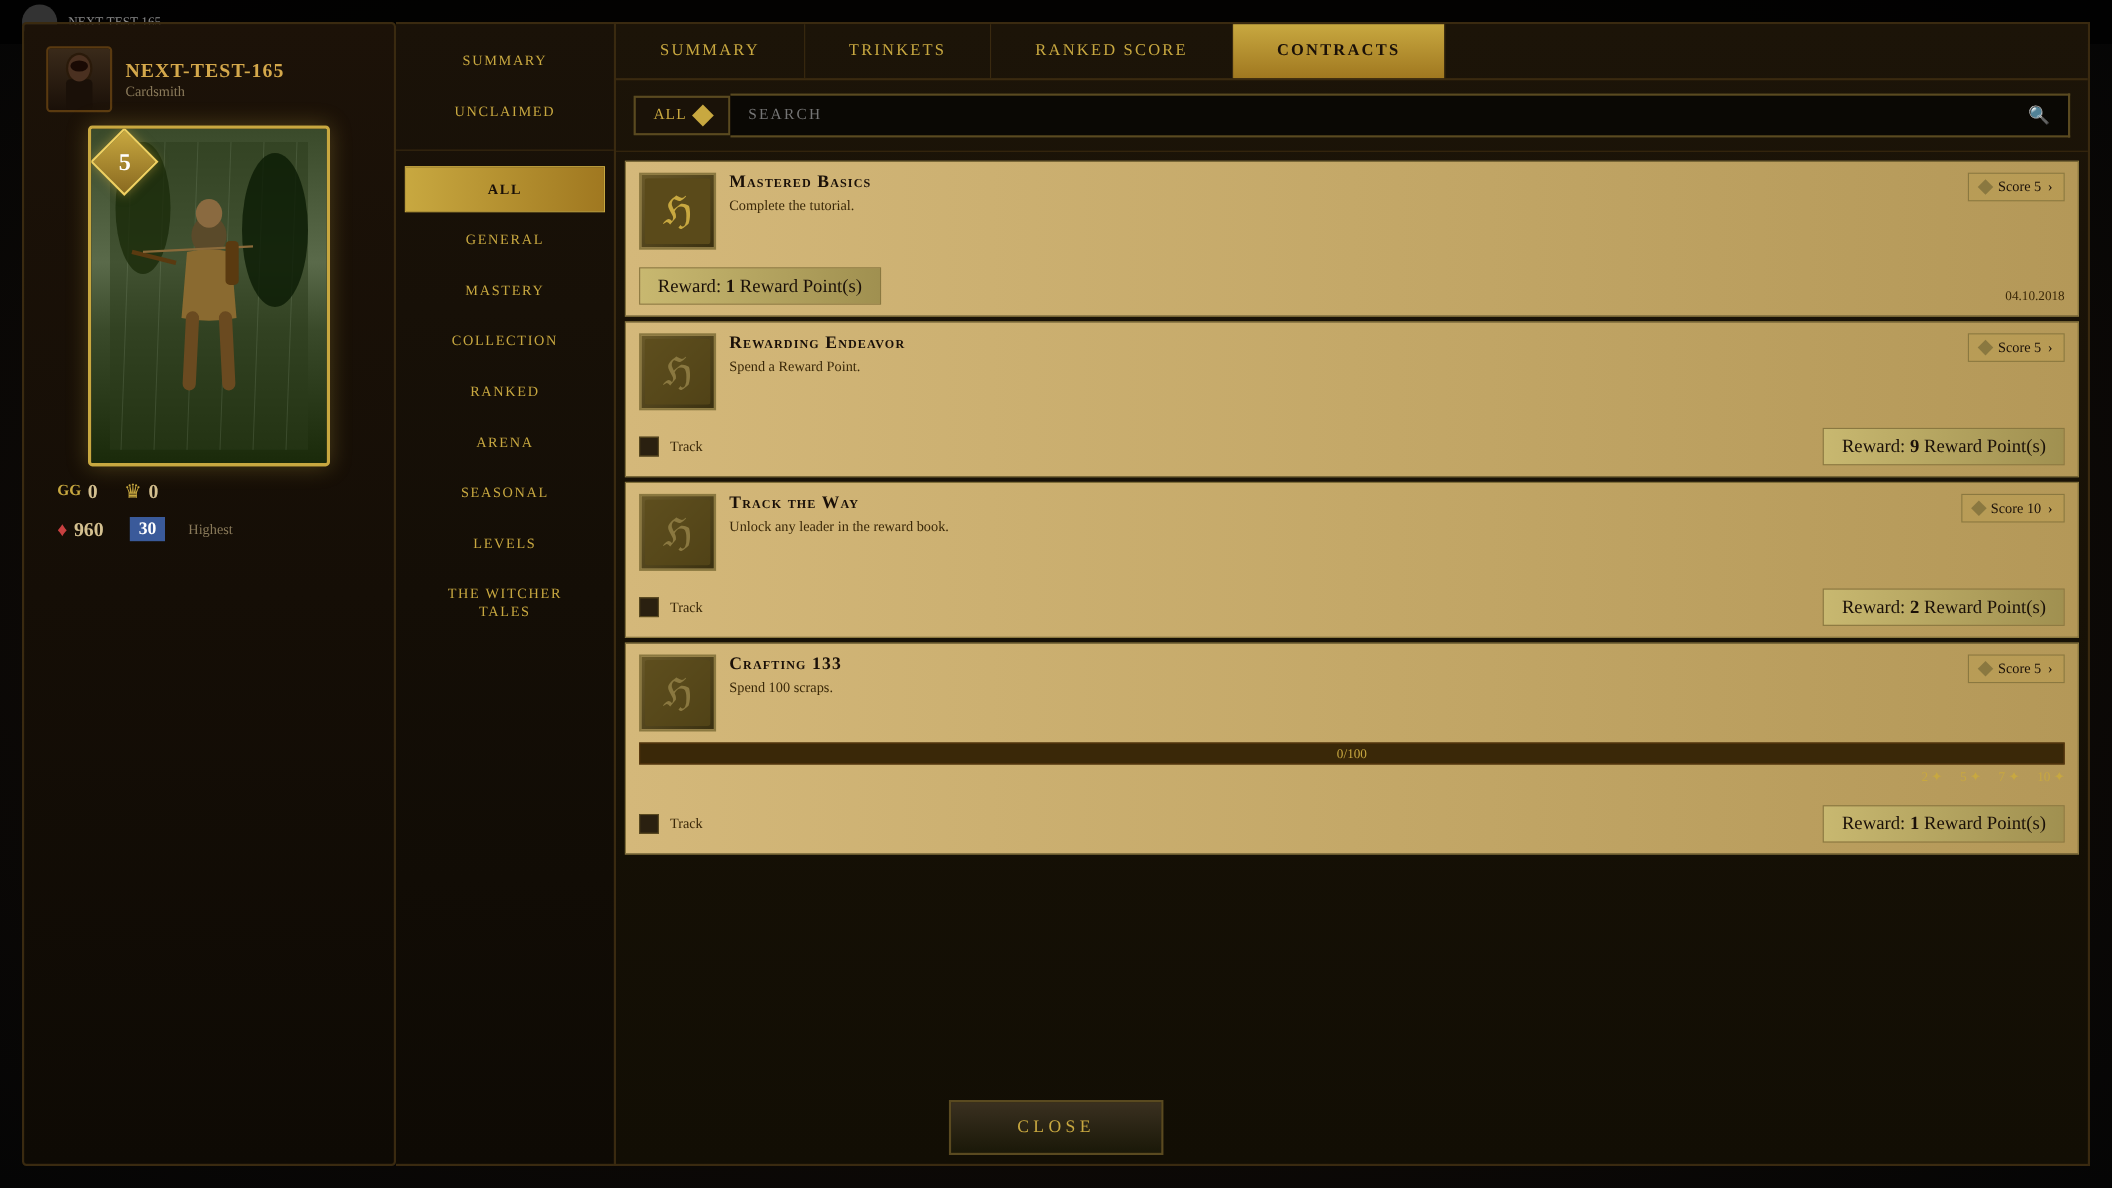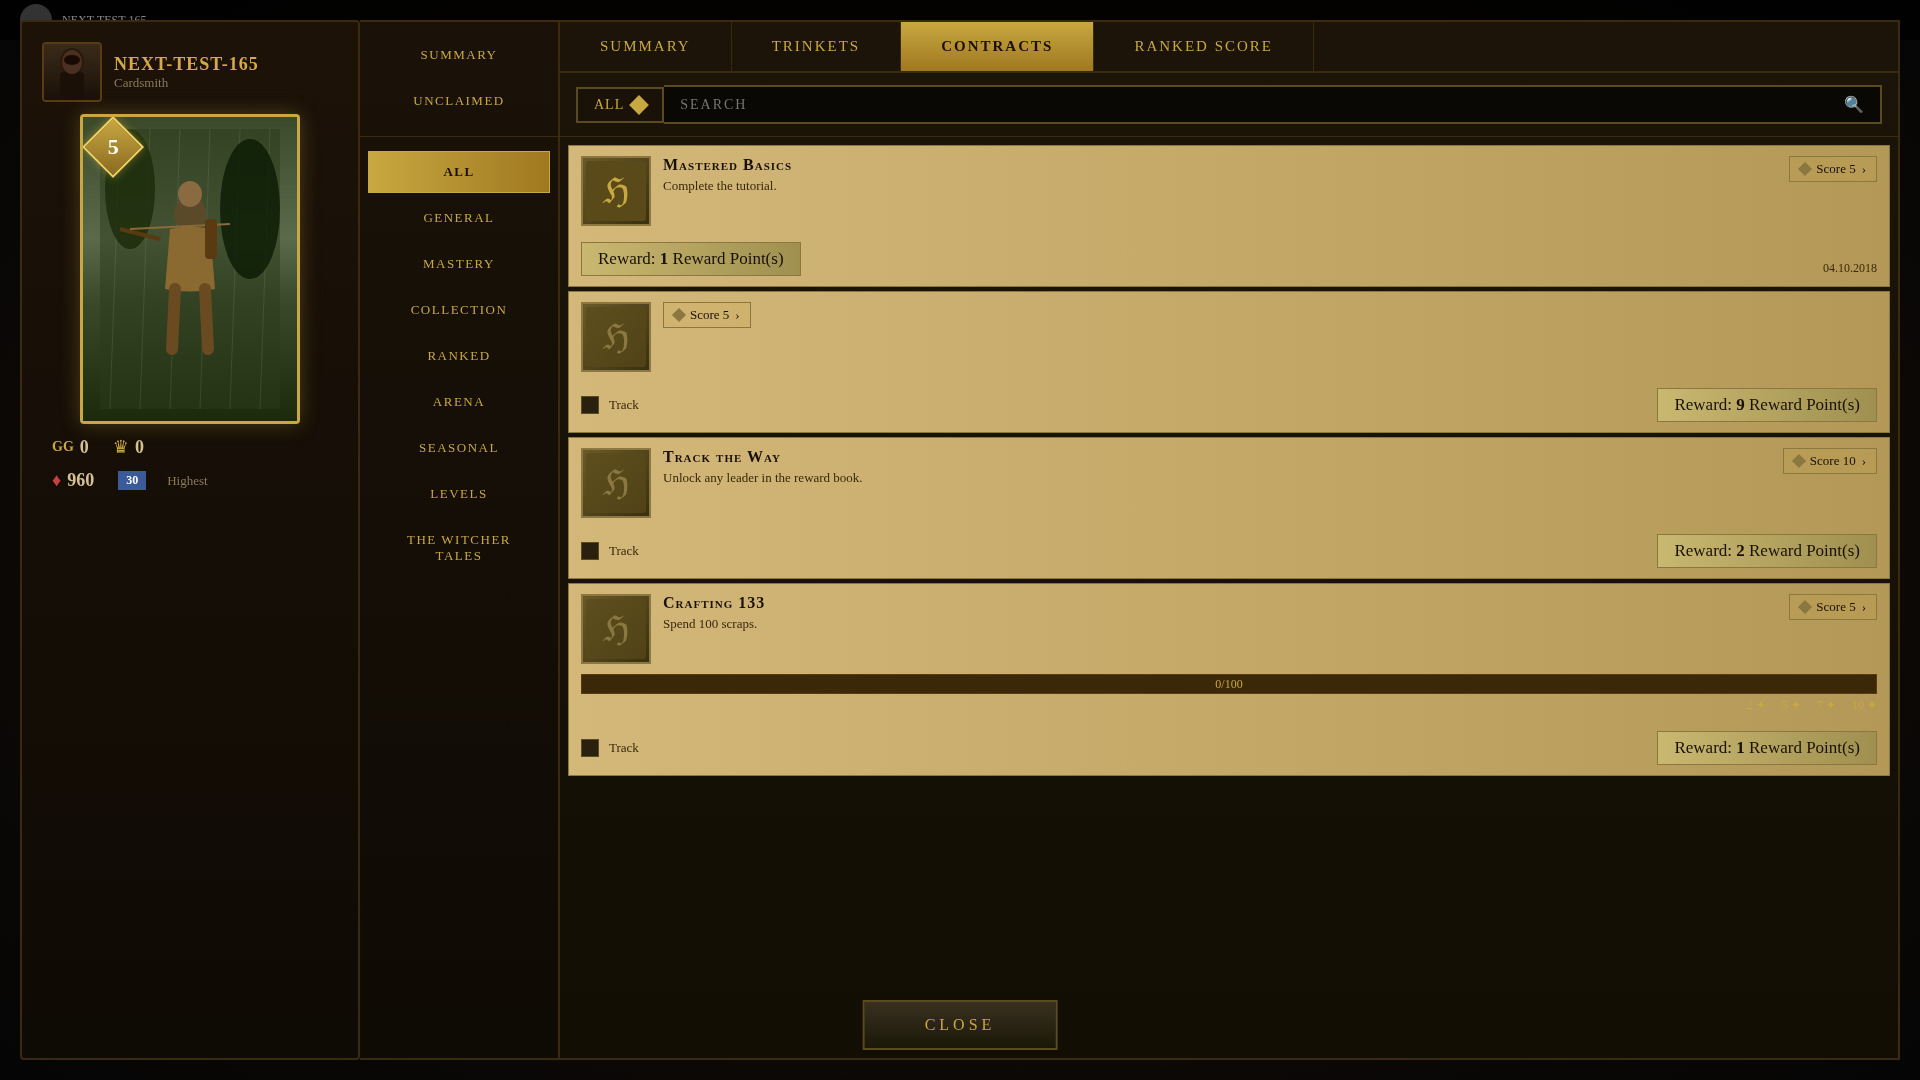--- a/index.html
+++ b/index.html
@@ -594,21 +594,21 @@
         <span class="stat-value">0</span>
       </div>
     </div>
 
     <div class="stats-row">
       <div class="stat-item">
         <span class="stat-icon" style="color:#c84040;">♦</span>
         <span class="stat-value">960</span>
       </div>
       <div class="stat-item">
-        <span style="background:#3a5a9a;color:#fff;padding:2px 8px;font-size:12px;font-weight:bold;">30</span>
+        <span style="background:#3a5a9a;color:#fff;padding:2px 8px;font-size:16px;font-weight:bold;">30</span>
         <span class="stat-label" style="margin-left:15px;">Highest</span>
       </div>
     </div>
   </div>
 
   <div class="middle-panel">
     <div class="nav-button">SUMMARY</div>
     <div class="nav-button">UNCLAIMED</div>
     <div style="margin: 12px 0; border-top: 1px solid #3a2a10;"></div>
     <div class="nav-button active">ALL</div>
@@ -620,22 +620,22 @@
     <div class="nav-button">SEASONAL</div>
     <div class="nav-button">LEVELS</div>
     <div class="nav-button">THE WITCHER TALES</div>
   </div>
 
   <div class="right-panel">
 
     <div class="tabs-row">
       <div class="tab">SUMMARY</div>
       <div class="tab">TRINKETS</div>
+      <div class="tab">RANKED SCORE</div>
       <div class="tab active">CONTRACTS</div>
-      <div class="tab">RANKED SCORE</div>
     </div>
 
     <div class="filter-row">
       <div class="filter-select">
         <span>ALL</span>
         <div class="filter-diamond"></div>
       </div>
       <div class="search-box">
         <input class="search-input" type="text" placeholder="SEARCH" style="">
         <span class="search-icon">🔍</span>
@@ -671,20 +671,24 @@
       </div>
 
       <div class="contract-item">
         <div class="contract-header">
           <div class="contract-icon">
             <svg width="60" height="60" viewBox="0 0 60 60">
               <rect width="60" height="60" fill="#5a4a1a" rx="3" opacity="0.7"></rect>
               <text x="30" y="42" text-anchor="middle" fill="#8a7840" font-size="36" font-family="serif">ℌ</text>
             </svg>
           </div>
+          <div class="contract-info">
+            <div class="contract-title">Rewarding Endeavor</div>
+            <div class="contract-desc">Spend a Reward Point.</div>
+          </div>
           <div class="contract-score">
             <div class="contract-score-diamond"></div>
             <span>Score 5</span>
             <span>›</span>
           </div>
         </div>
         <div class="contract-footer">
           <div class="track-checkbox"></div>
           <span class="track-label">Track</span>
           <div class="reward-button">

